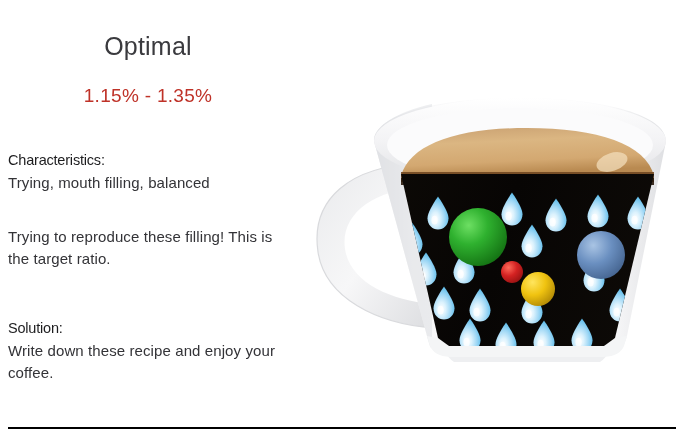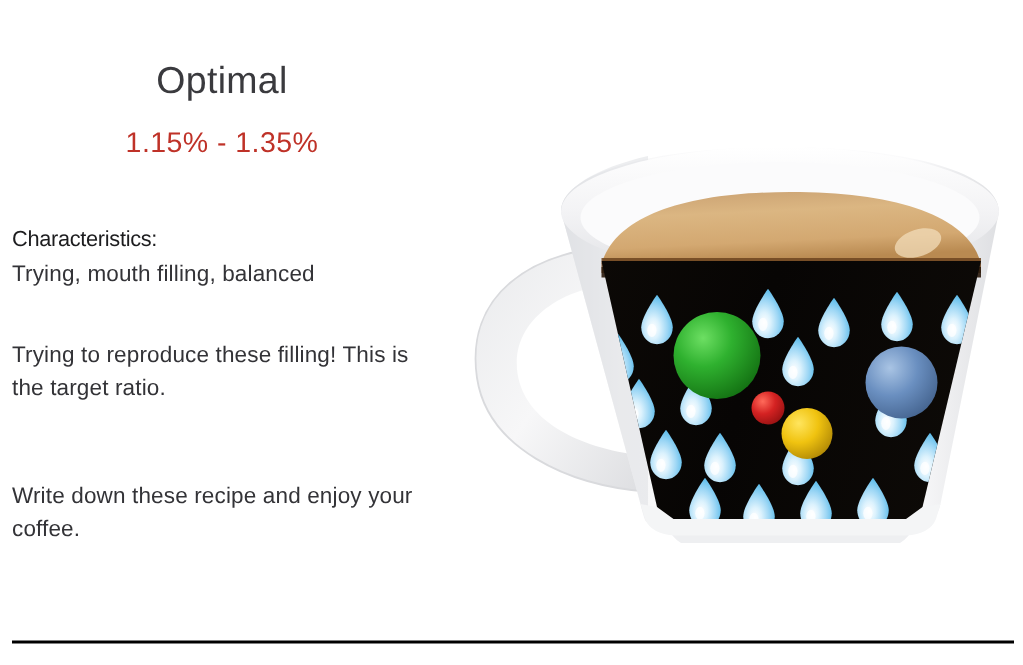--- a/index.html
+++ b/index.html
@@ -28,21 +28,20 @@
   .page-title {
     position: absolute;
     left: 0;
     top: 32px;
     width: 296px;
     text-align: center;
     font-size: 25px;
     font-weight: 400;
     color: #3a3a3e;
     letter-spacing: 0.2px;
-    margin-top: 8px;
   }
 
   .ratio-range {
     position: absolute;
     left: 0;
     top: 85px;
     width: 296px;
     text-align: center;
     font-size: 19px;
     font-weight: 400;
@@ -110,20 +109,21 @@
   <div class="section section-a">
     <div class="section-label">Characteristics:</div>
     <div class="section-body">Trying, mouth filling, balanced</div>
   </div>
 
   <div class="section section-b">
     <div class="section-body">Trying to reproduce these filling! This is the target ratio.</div>
   </div>
 
   <div class="section section-c">
+    <div class="section-label">Solution:</div>
     <div class="section-body">Write down these recipe and enjoy your coffee.</div>
   </div>
 
 </div>
 
 <div class="divider"></div>
 
 <div class="cup-figure">
   <svg viewBox="0 0 400 360" xmlns="http://www.w3.org/2000/svg">
     <defs>

